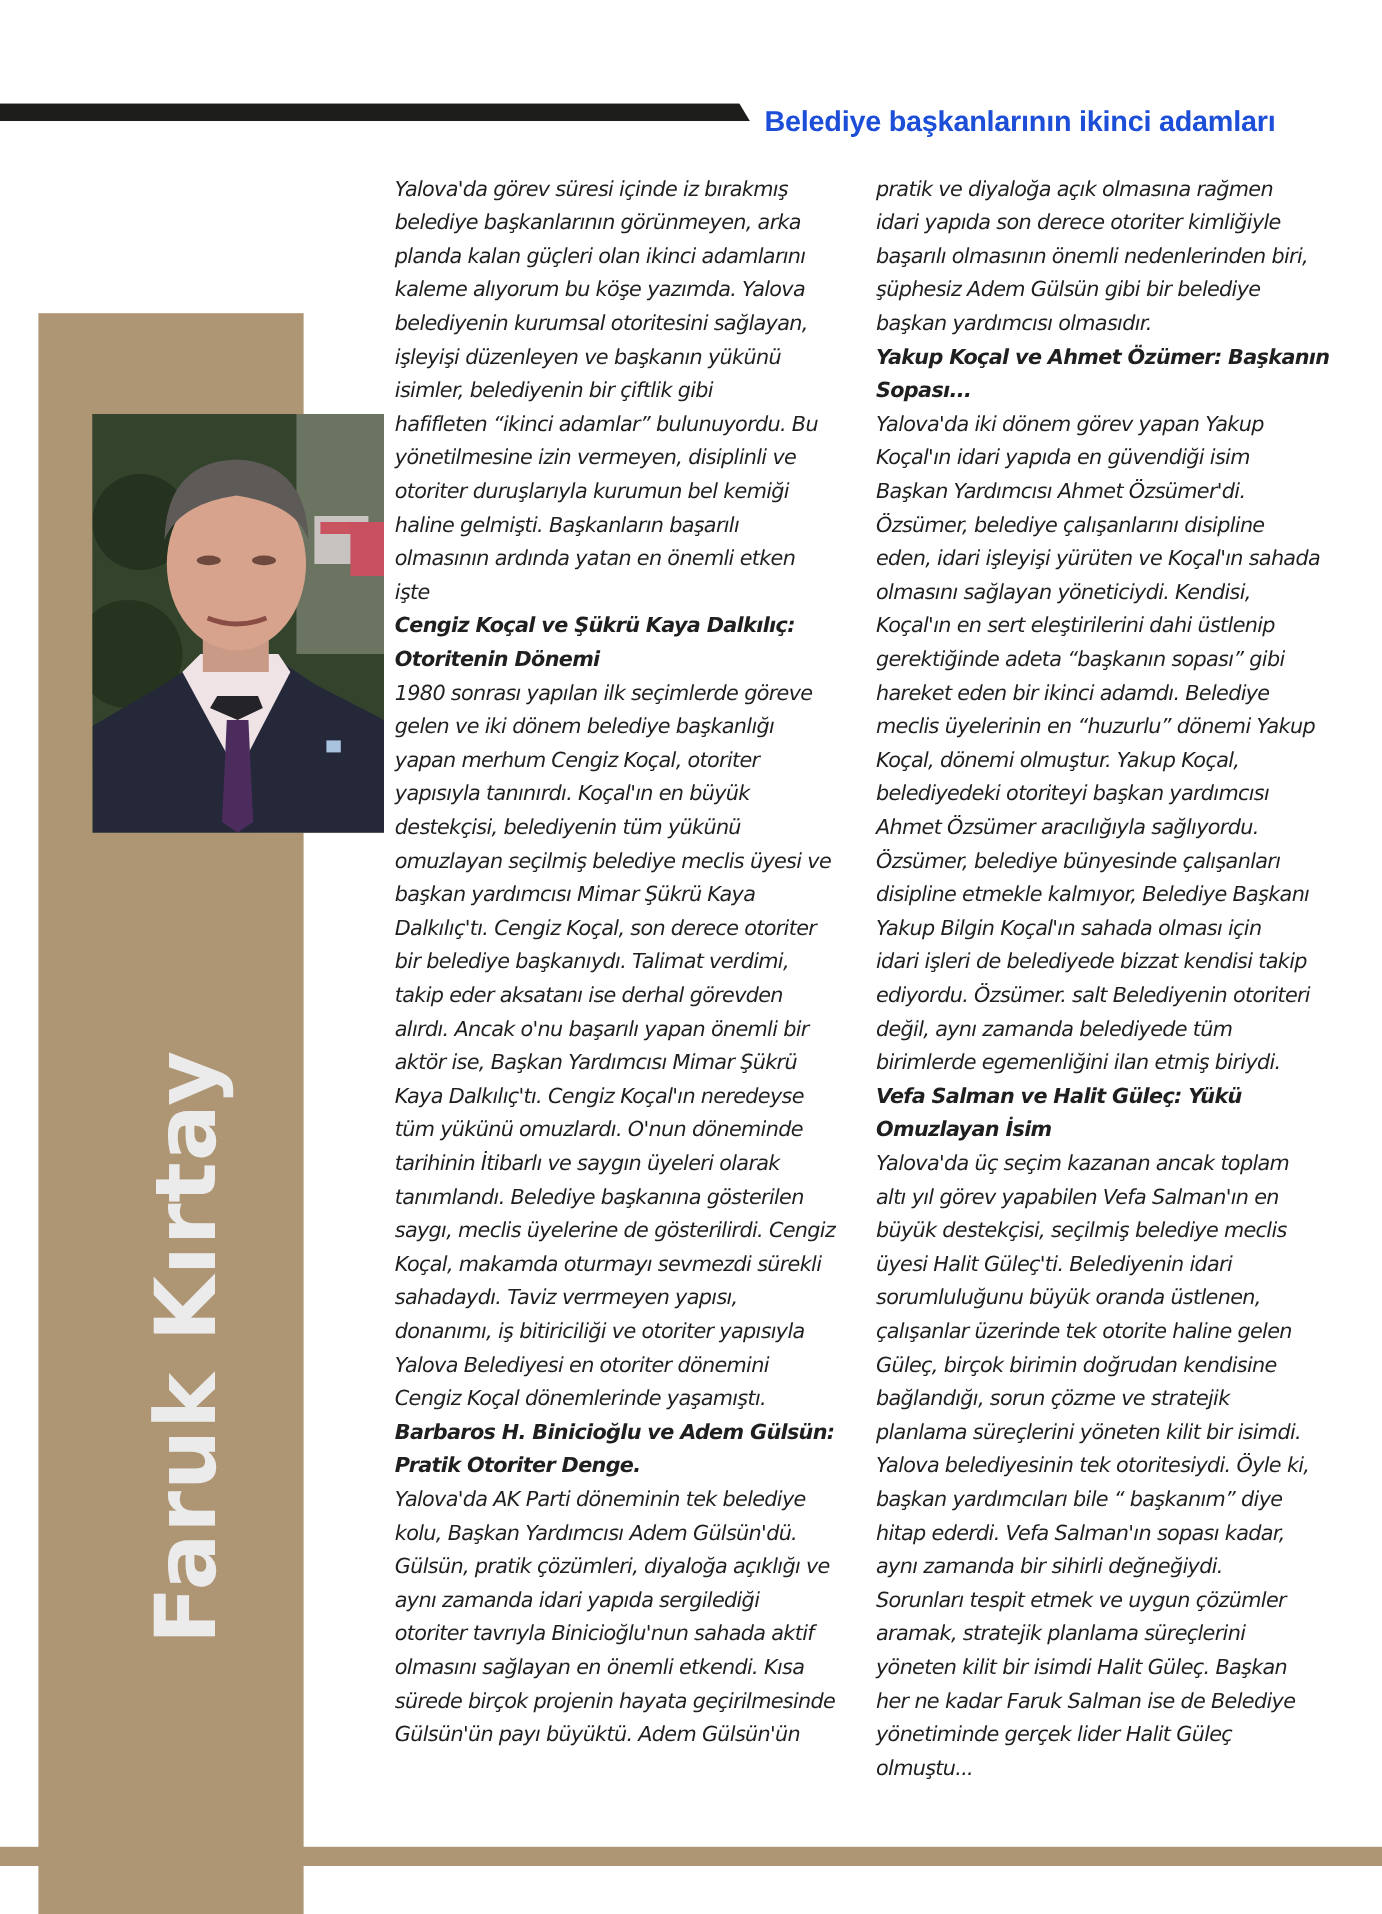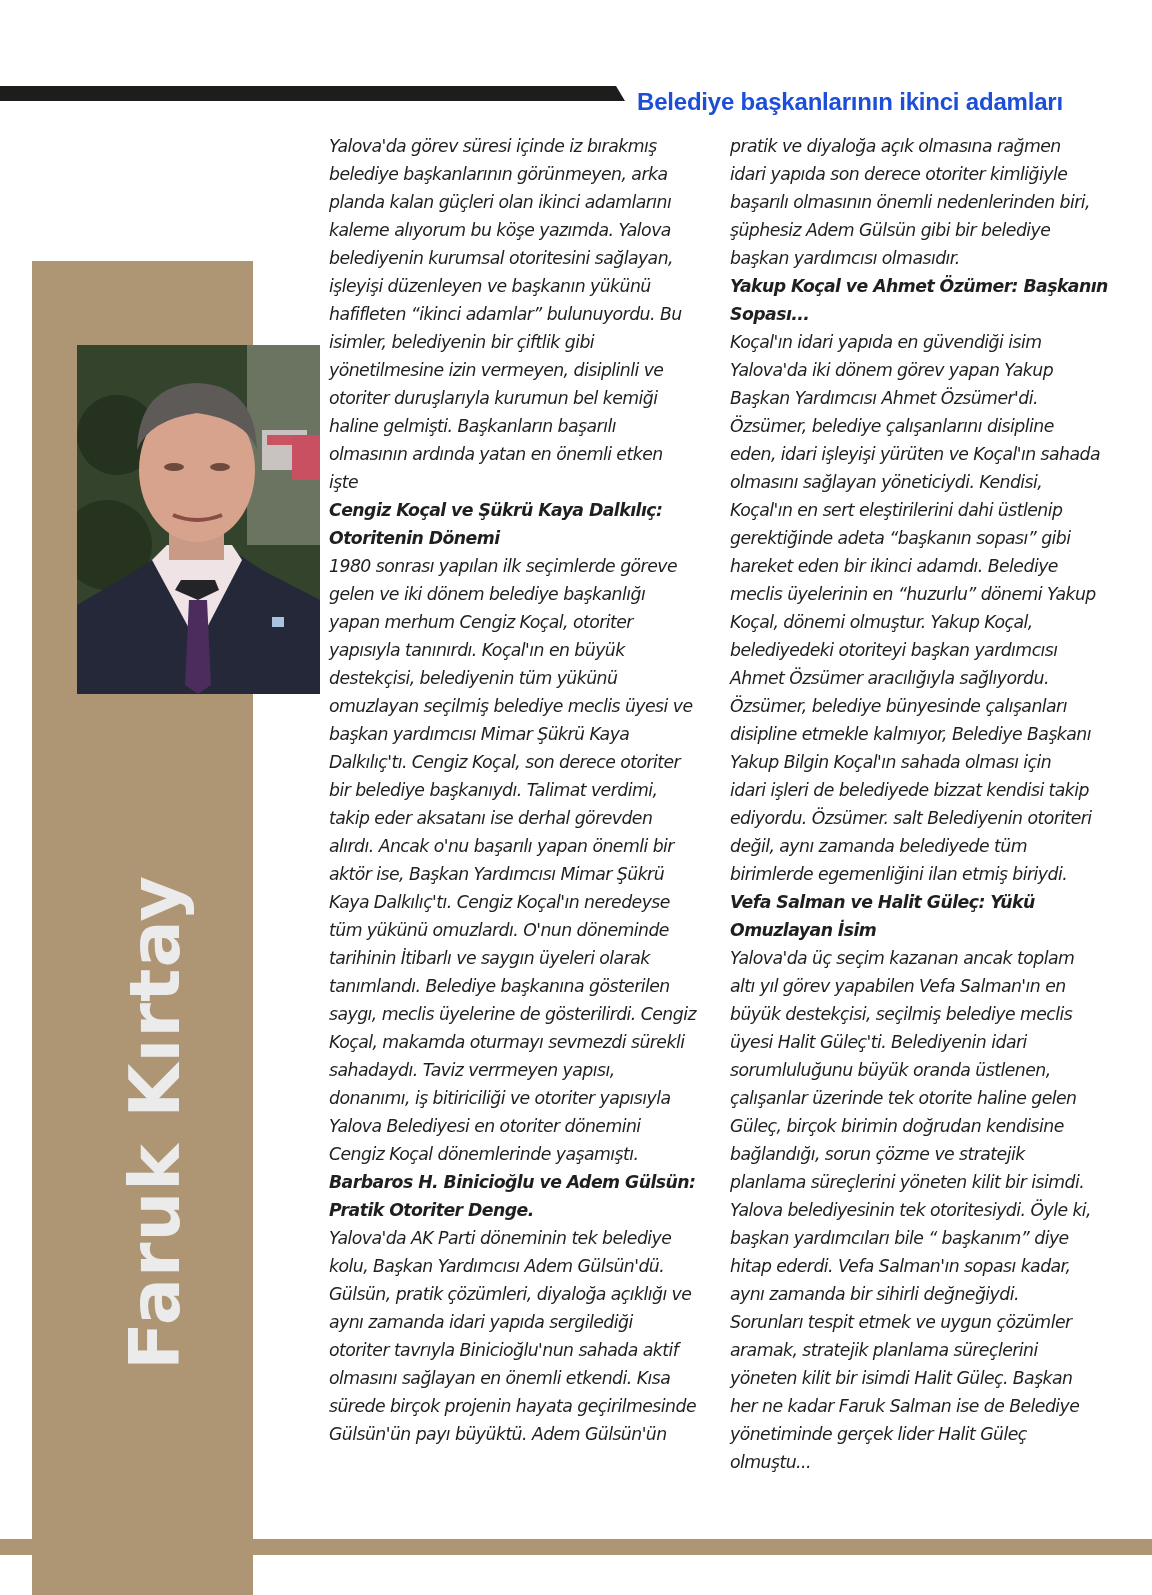--- a/index.html
+++ b/index.html
@@ -35,21 +35,21 @@
     }
     .photo svg { width: 100%; height: 100%; display: block; }
     .author-name {
       position: absolute; left: 120px; top: 1370px;
       transform: rotate(-90deg); transform-origin: 0 0;
       font-family: "DejaVu Sans", sans-serif; font-weight: bold;
       font-size: 70px; color: #ebebeb; white-space: nowrap; letter-spacing: 1px;
       line-height: 1;
     }
     .column {
-      position: absolute; top: 132px;
+      position: absolute; top: 144px;
       font-family: "DejaVu Sans", sans-serif; font-style: italic;
       font-size: 17.3px; line-height: 28px; color: #1f1f1f;
     }
     .col-left { left: 329px; width: 370px; }
     .col-right { left: 730px; width: 370px; }
     .column p { margin: 0; }
     .column .sub { font-weight: bold; }
     .line { display: block; white-space: nowrap; letter-spacing: -0.55px; }
   </style>
 </head>
@@ -87,22 +87,22 @@
 <div class="author-name">Faruk Kırtay</div>
 
 <div class="column col-left">
   <p>
       <span class="line">Yalova'da görev süresi içinde iz bırakmış</span>
       <span class="line">belediye başkanlarının görünmeyen, arka</span>
       <span class="line">planda kalan güçleri olan ikinci adamlarını</span>
       <span class="line">kaleme alıyorum bu köşe yazımda. Yalova</span>
       <span class="line">belediyenin kurumsal otoritesini sağlayan,</span>
       <span class="line">işleyişi düzenleyen ve başkanın yükünü</span>
+      <span class="line">isimler, belediyenin bir çiftlik gibi</span>
       <span class="line">hafifleten “ikinci adamlar” bulunuyordu. Bu</span>
-      <span class="line">isimler, belediyenin bir çiftlik gibi</span>
       <span class="line">yönetilmesine izin vermeyen, disiplinli ve</span>
       <span class="line">otoriter duruşlarıyla kurumun bel kemiği</span>
       <span class="line">haline gelmişti.  Başkanların başarılı</span>
       <span class="line">olmasının ardında yatan en önemli etken</span>
       <span class="line">işte</span>
     </p>
   <p class="sub">
       <span class="line">Cengiz Koçal ve Şükrü Kaya Dalkılıç:</span>
       <span class="line">Otoritenin Dönemi</span>
     </p>
@@ -152,22 +152,22 @@
       <span class="line">idari yapıda son derece otoriter kimliğiyle</span>
       <span class="line">başarılı olmasının önemli nedenlerinden biri,</span>
       <span class="line">şüphesiz Adem Gülsün gibi bir belediye</span>
       <span class="line">başkan yardımcısı olmasıdır.</span>
     </p>
   <p class="sub">
       <span class="line">Yakup Koçal ve Ahmet Özümer: Başkanın</span>
       <span class="line">Sopası...</span>
     </p>
   <p>
+      <span class="line">Yalova'da iki dönem görev yapan Yakup</span>
       <span class="line">Koçal'ın idari yapıda en güvendiği isim</span>
-      <span class="line">Yalova'da iki dönem görev yapan Yakup</span>
       <span class="line">Başkan Yardımcısı Ahmet Özsümer'di.</span>
       <span class="line">Özsümer, belediye çalışanlarını disipline</span>
       <span class="line">eden, idari işleyişi yürüten ve Koçal'ın sahada</span>
       <span class="line">olmasını sağlayan yöneticiydi. Kendisi,</span>
       <span class="line">Koçal'ın en sert eleştirilerini dahi üstlenip</span>
       <span class="line">gerektiğinde adeta “başkanın sopası” gibi</span>
       <span class="line">hareket eden bir ikinci adamdı. Belediye</span>
       <span class="line">meclis üyelerinin en “huzurlu” dönemi Yakup</span>
       <span class="line">Koçal, dönemi olmuştur. Yakup Koçal,</span>
       <span class="line">belediyedeki otoriteyi başkan yardımcısı</span>

